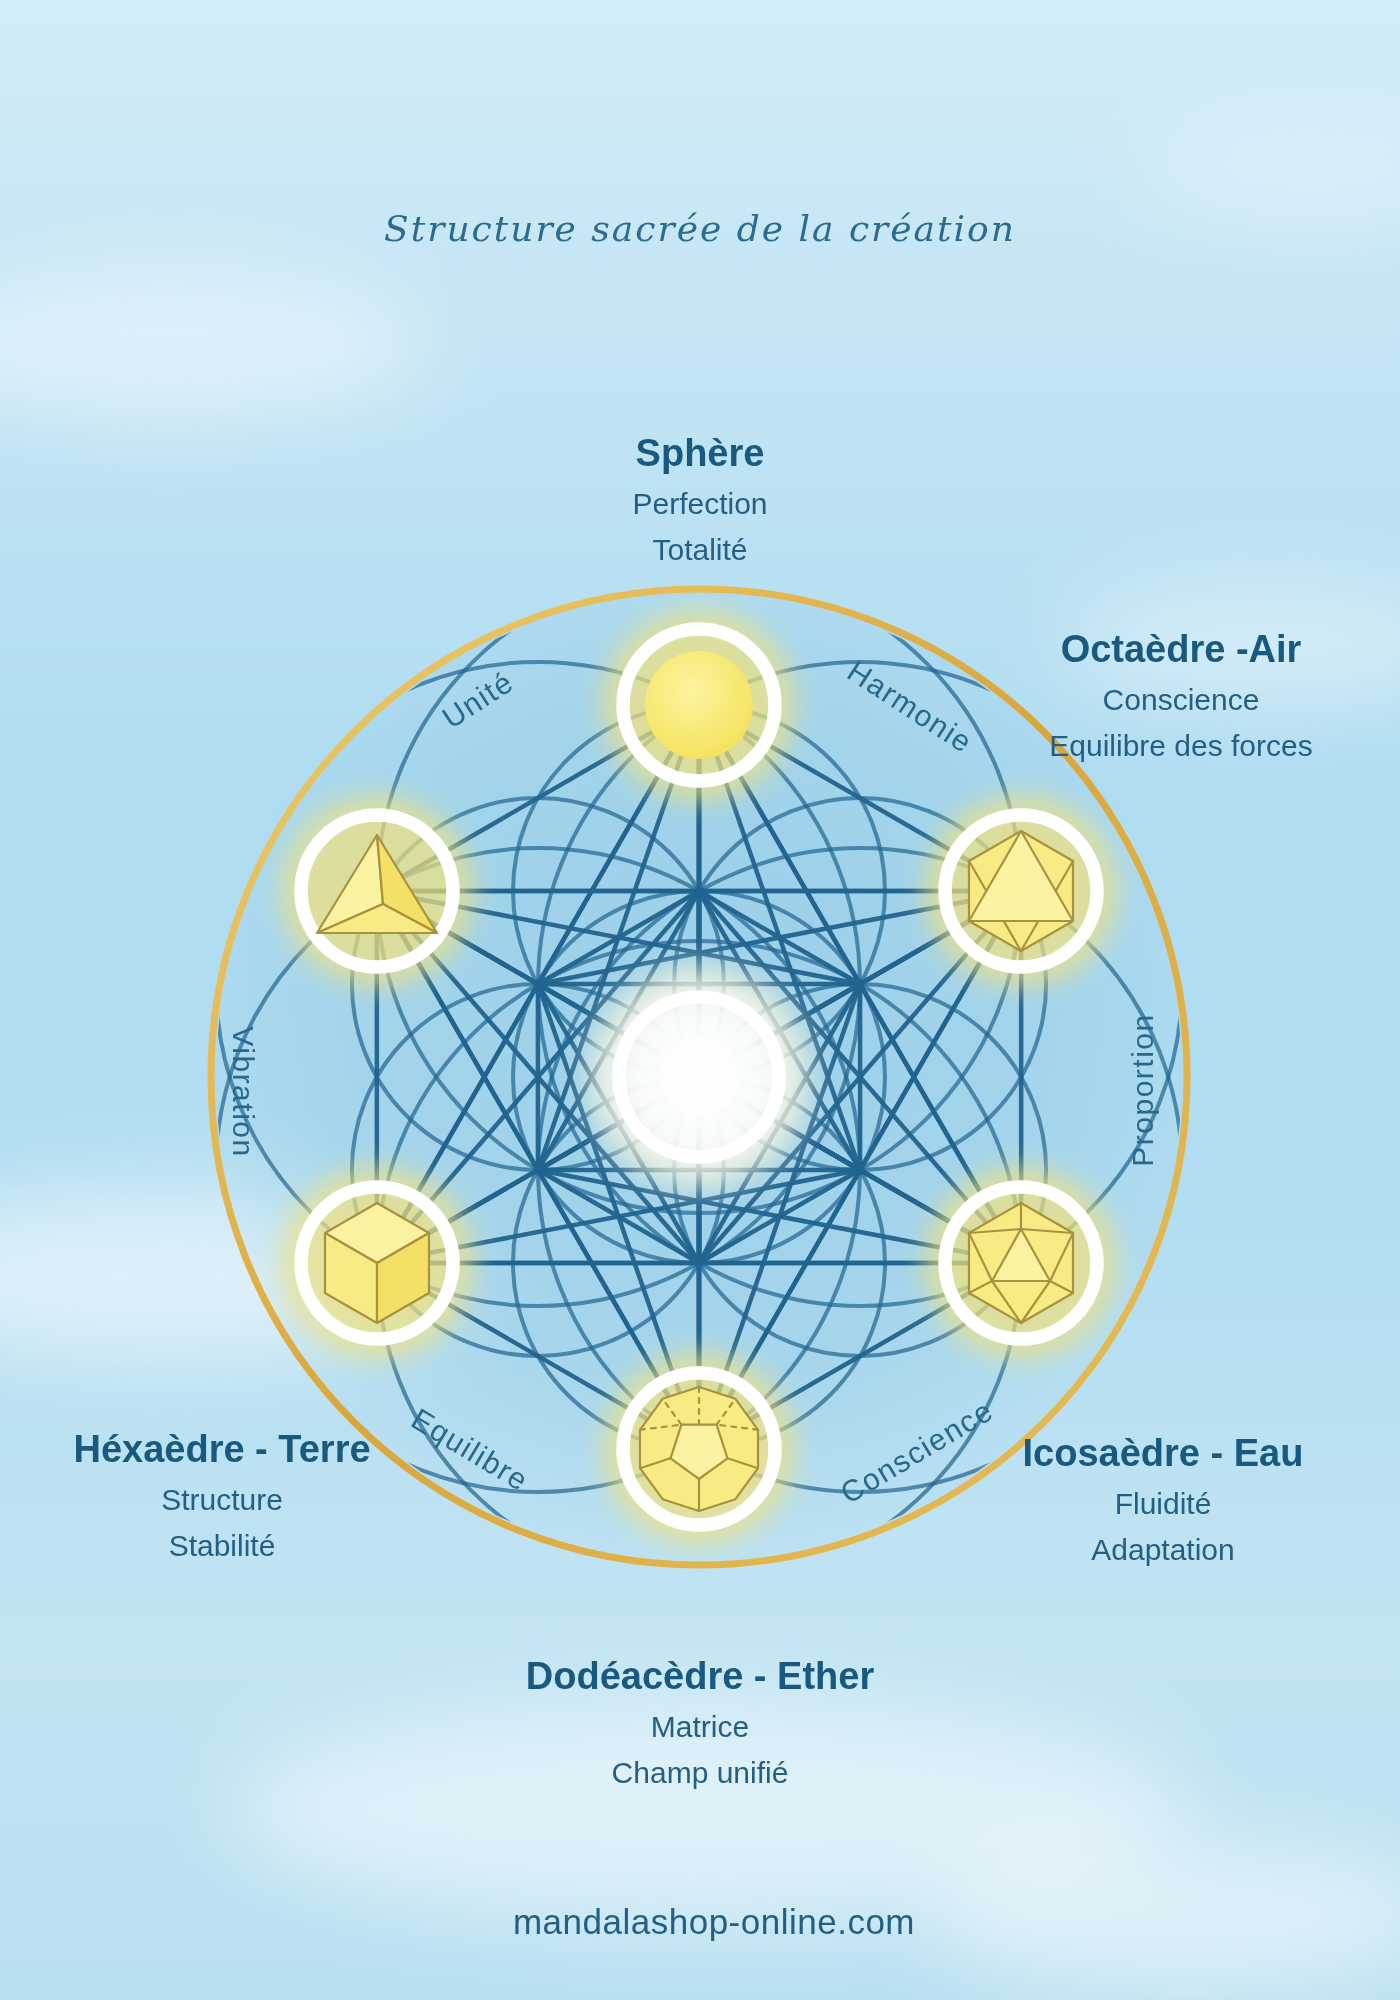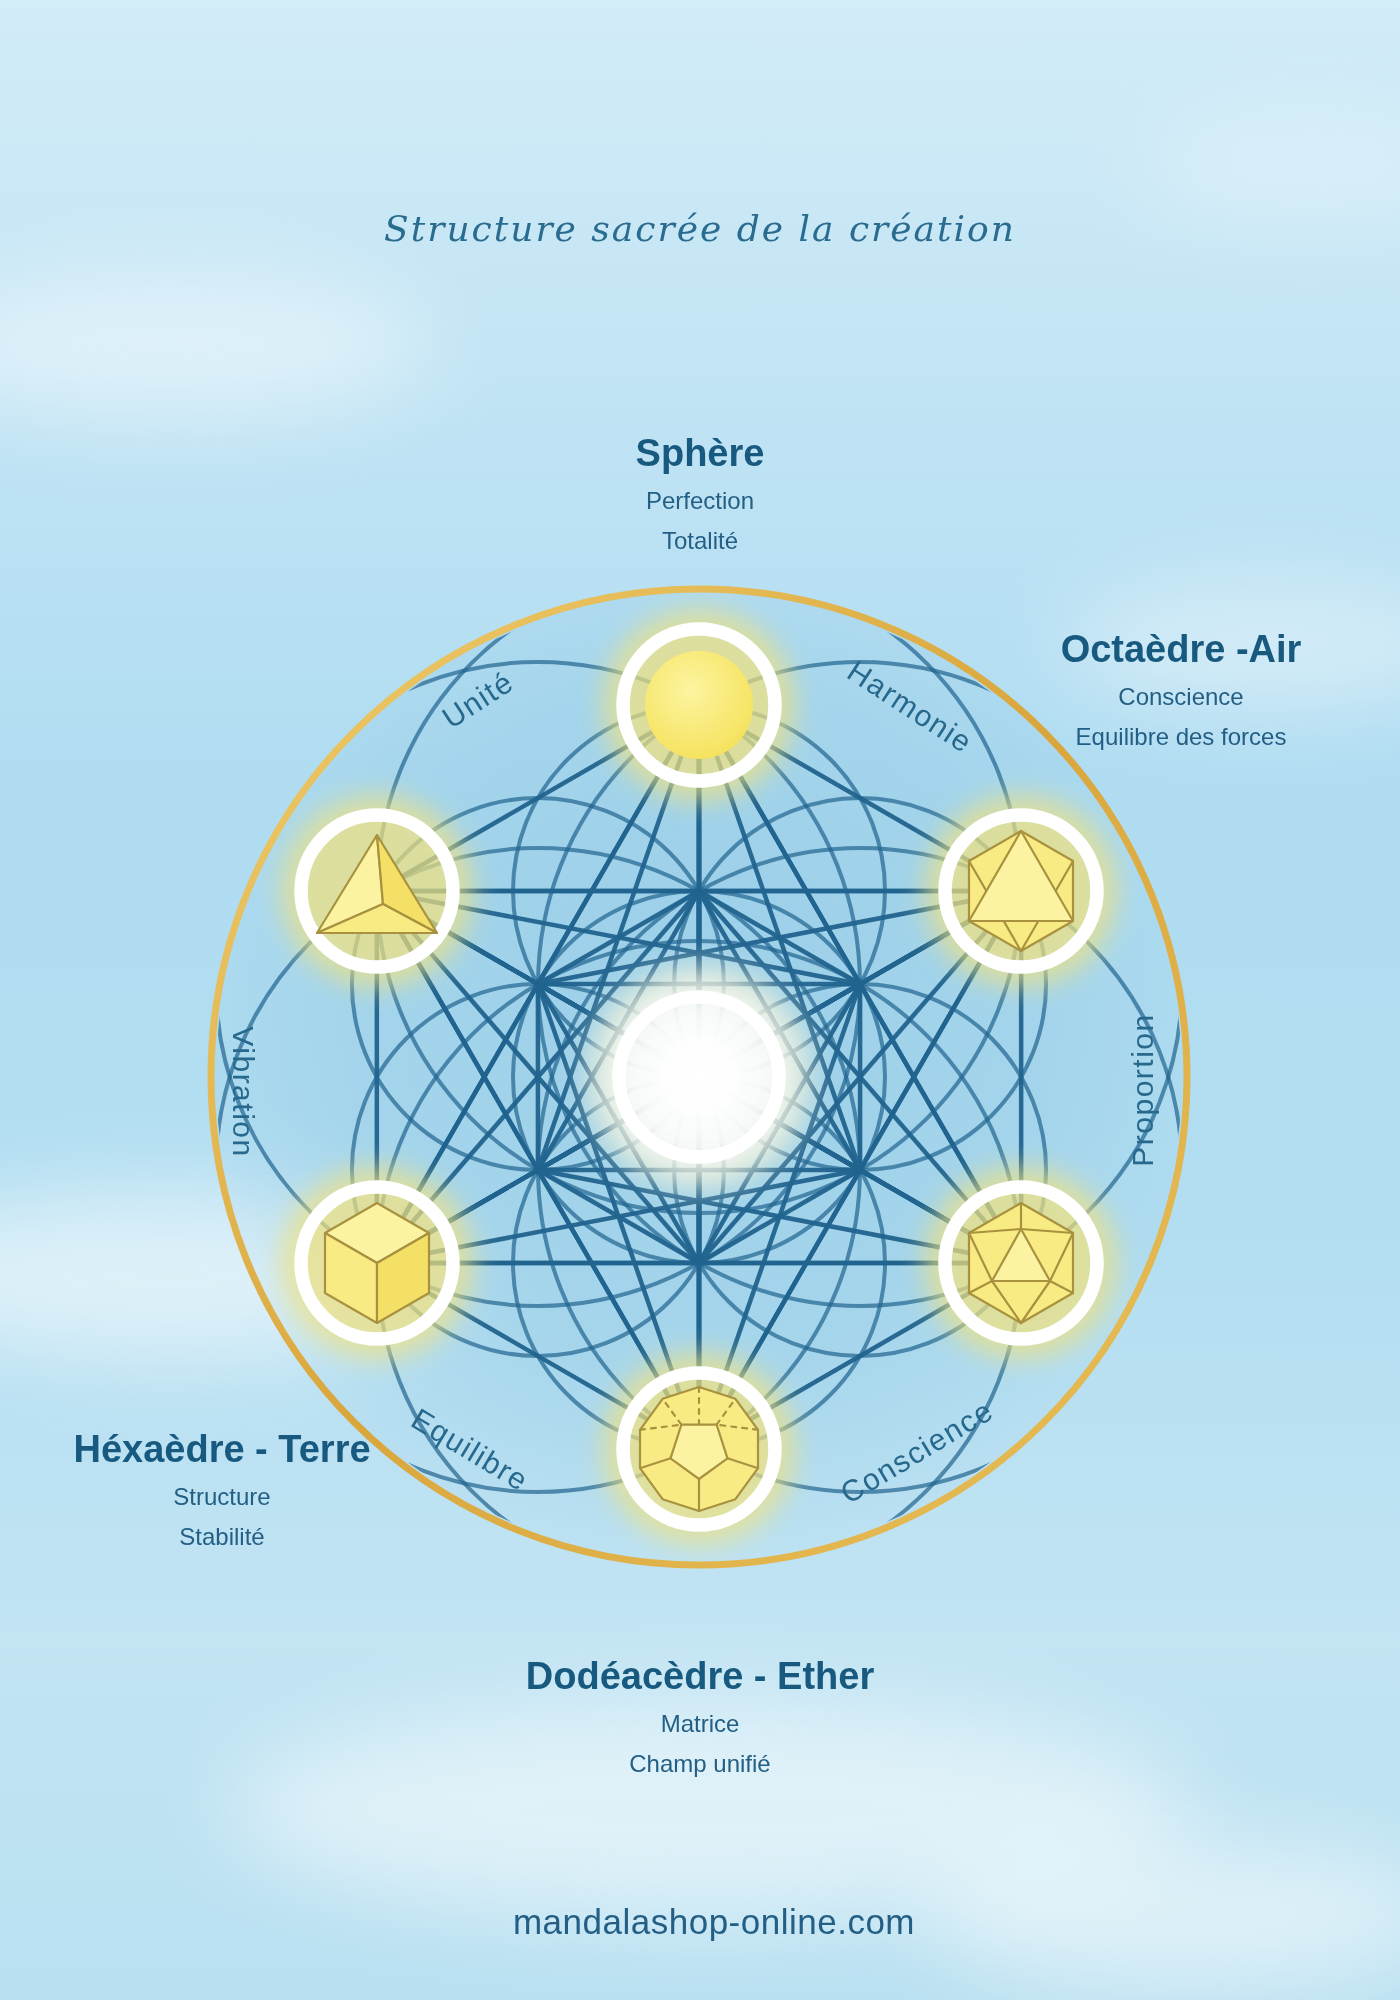--- a/index.html
+++ b/index.html
@@ -26,21 +26,21 @@
   .net-line{stroke:var(--c-line,#21648F);stroke-width:4.5;opacity:.95}
   .fruit-circle{stroke:var(--c-line,#21648F);stroke-width:4;fill:none;opacity:.7}
   .ringc{fill:none;stroke:var(--c-ring,#FFFFFF);stroke-width:13.5;}
   .shape{stroke:var(--c-shape-stroke,#A8923F);stroke-width:2.2;stroke-linejoin:round;stroke-linecap:round;}
   .edge{fill:none}
   .face-a{fill:#FCF3A2}.face-b{fill:#F9EB84}.face-c{fill:#F4E066}
   .dash{stroke-dasharray:5 6;fill:none}
 
   .label-block{position:absolute;text-align:center;transform:translateX(-50%);color:var(--c-body,#235F85);}
   .label-block h2{margin:0 0 10px 0;font-size:38px;font-weight:bold;color:var(--c-heading,#17597F);white-space:nowrap;}
-  .label-block p{margin:12px 0;font-size:24px;white-space:nowrap;}
+  .label-block p{margin:12px 0;font-size:30px;white-space:nowrap;}
   .lb-sphere{left:700px;top:432px;}
   .lb-tetra{left:222px;top:612px;}
   .lb-octa{left:1181px;top:628px;}
   .lb-hexa{left:222px;top:1428px;}
   .lb-icosa{left:1163px;top:1432px;}
   .lb-dodeca{left:700px;top:1655px;}
 
   .ring-word{position:absolute;font-size:30px;letter-spacing:1.5px;color:var(--c-word,#27688D);white-space:nowrap;}
   .rw-unite{left:478px;top:700px;transform:translate(-50%,-50%) rotate(-33deg);}
   .rw-harmonie{left:910px;top:707px;transform:translate(-50%,-50%) rotate(33deg);}
@@ -290,20 +290,25 @@
   <div class="label-block lb-octa">
     <h2>Octaèdre -Air</h2>
     <p>Conscience</p>
     <p>Equilibre des forces</p>
   </div>
   <div class="label-block lb-hexa">
     <h2>Héxaèdre - Terre</h2>
     <p>Structure</p>
     <p>Stabilité</p>
   </div>
+  <div class="label-block lb-icosa">
+    <h2>Icosaèdre - Eau</h2>
+    <p>Fluidité</p>
+    <p>Adaptation</p>
+  </div>
   <div class="label-block lb-dodeca">
     <h2>Dodéacèdre - Ether</h2>
     <p>Matrice</p>
     <p>Champ unifié</p>
   </div>
 
   <p class="website">mandalashop-online.com</p>
 </div>
 
 </body></html>

